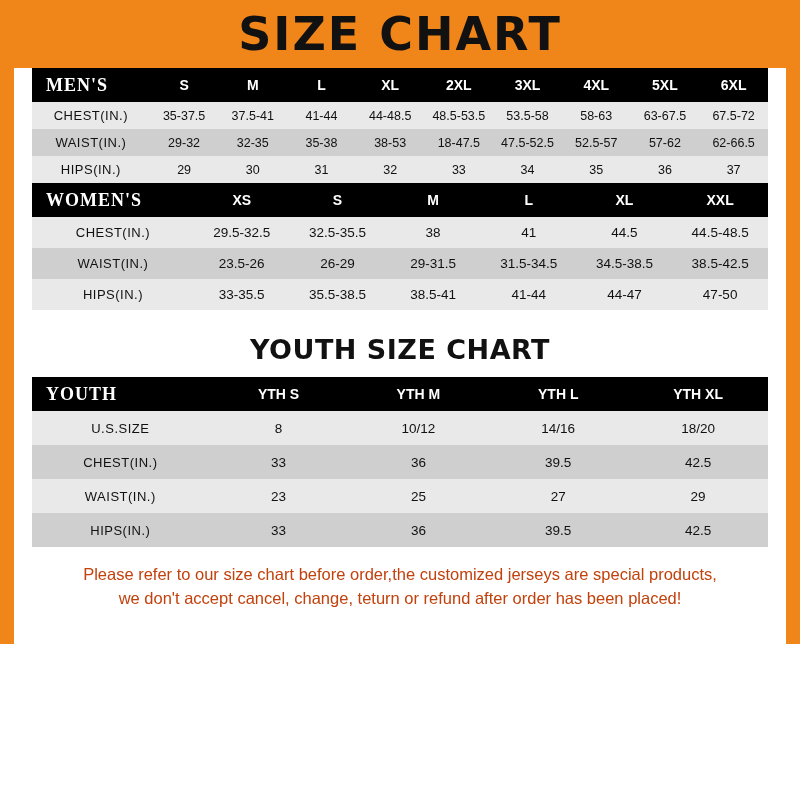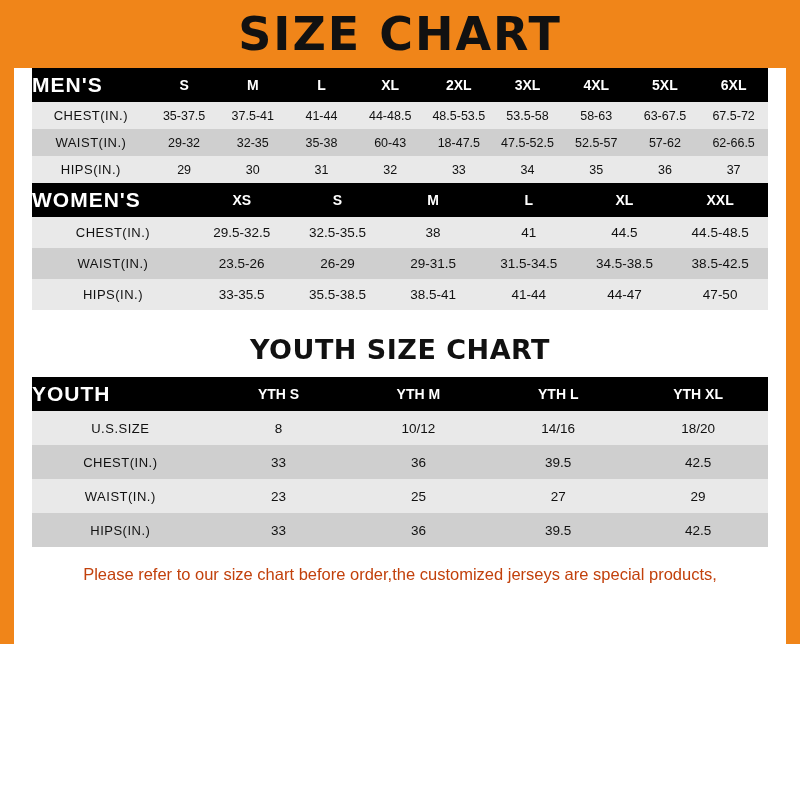--- a/index.html
+++ b/index.html
@@ -74,24 +74,25 @@
     white-space: nowrap;
   }
   table.size-table thead th {
     background: #000000;
     color: #ffffff;
     font-weight: bold;
     height: 34px;
     font-size: 14px;
   }
   table.size-table thead th.rowlab {
-    font-family: Liberation Sans, sans-serif;
-    font-size: 21px;
+    font-family: Liberation Serif, serif;
+    font-size: 18px;
     letter-spacing: 1px;
     text-align: left;
+    padding-left: 14px;
   }
   table.size-table tbody tr.light td { background: #e9e9e9; }
   table.size-table tbody tr.dark td { background: #cfcfcf; }
   table.size-table tbody td.rowlab {
     font-size: 13px;
     letter-spacing: 0.5px;
     color: #111111;
     text-align: center;
   }
   
@@ -169,21 +170,21 @@
           <td>53.5-58</td>
           <td>58-63</td>
           <td>63-67.5</td>
           <td>67.5-72</td>
         </tr>
         <tr class="dark">
           <td class="rowlab">WAIST(IN.)</td>
           <td>29-32</td>
           <td>32-35</td>
           <td>35-38</td>
-          <td>60-43</td>
+          <td>38-53</td>
           <td>18-47.5</td>
           <td>47.5-52.5</td>
           <td>52.5-57</td>
           <td>57-62</td>
           <td>62-66.5</td>
         </tr>
         <tr class="light">
           <td class="rowlab">HIPS(IN.)</td>
           <td>29</td>
           <td>30</td>
@@ -295,16 +296,17 @@
           <td>33</td>
           <td>36</td>
           <td>39.5</td>
           <td>42.5</td>
         </tr>
       </tbody>
     </table>
 
     <div class="note">
       <div>Please refer to our size chart before order,the customized jerseys are special products,</div>
+      <div>we don't accept cancel, change, teturn or refund after order has been placed!</div>
     </div>
 
   </div>
 </div>
 
 </body></html>

